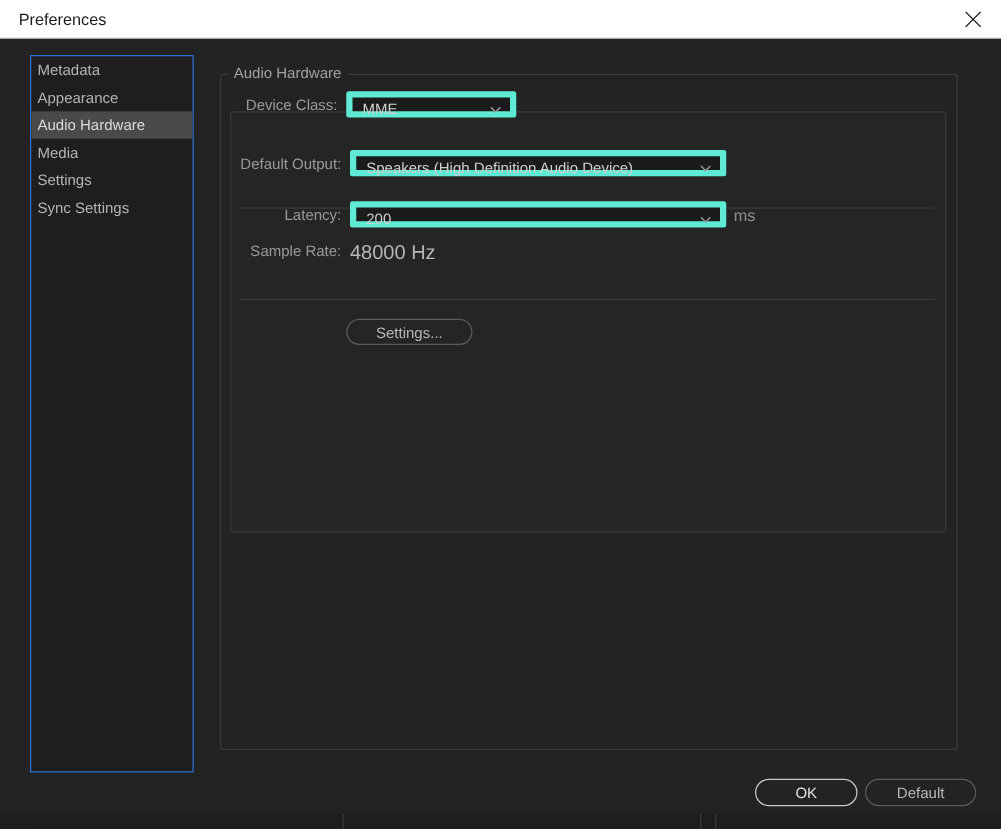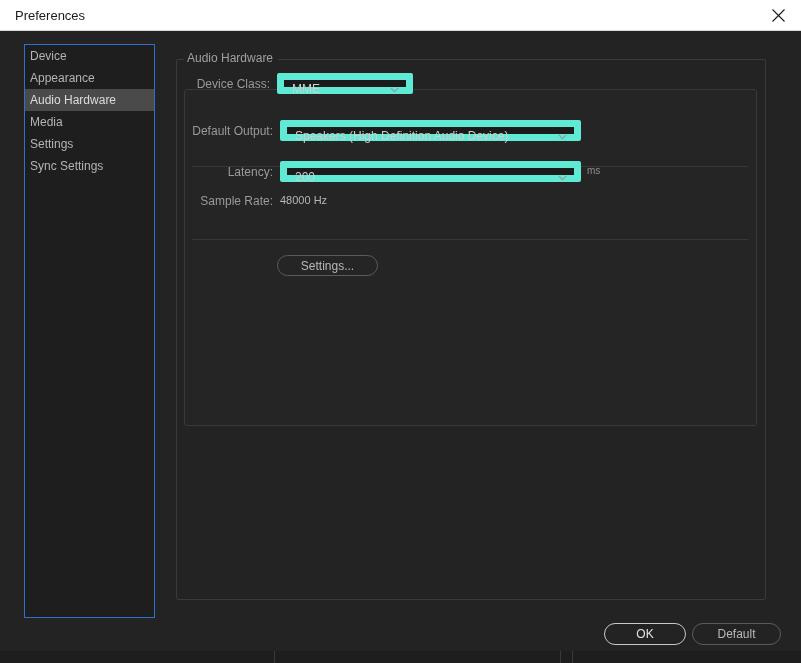--- a/index.html
+++ b/index.html
@@ -182,38 +182,38 @@
   .field-label {
     position: absolute;
     font-size: 12px;
     color: #9a9a9a;
     text-align: right;
     white-space: nowrap;
     font-family: "Liberation Sans", sans-serif;
   }
   .field-value {
     position: absolute;
-    font-size: 11px;
+    font-size: 16px;
     color: #b6b6b6;
     white-space: nowrap;
     font-family: "Liberation Sans", sans-serif;
   }
   .unit-label {
     position: absolute;
-    font-size: 10px;
+    font-size: 13px;
     color: #8e8e8e;
     white-space: nowrap;
     font-family: "Liberation Sans", sans-serif;
   }
 
   .combo {
     position: absolute;
     height: 21px;
     background: #1b1b1b;
-    border: 7px solid #5eead4;
+    border: 5px solid #5eead4;
     border-radius: 2px;
     cursor: default;
   }
   .combo-text {
     position: absolute;
     left: 8px; top: 0;
     height: 19px;
     line-height: 19px;
     font-size: 12px;
     color: #cfcfcf;
@@ -315,21 +315,21 @@
             <line x1="0.5" y1="0.5" x2="12.5" y2="12.5" stroke="#1a1a1a" stroke-width="1.1"></line>
             <line x1="12.5" y1="0.5" x2="0.5" y2="12.5" stroke="#1a1a1a" stroke-width="1.1"></line>
           </svg>
         </span>
       </div>
     </div>
 
     <div class="dialog-body">
 
       <div class="sidebar">
-        <div class="sidebar-item">Device</div>
+        <div class="sidebar-item">Metadata</div>
         <div class="sidebar-item">Appearance</div>
         <div class="sidebar-item selected">Audio Hardware</div>
         <div class="sidebar-item">Media</div>
         <div class="sidebar-item">Settings</div>
         <div class="sidebar-item">Sync Settings</div>
       </div>
 
       <div class="groupbox">
         <div class="groupbox-border"></div>
         <span class="groupbox-legend">Audio Hardware</span>

